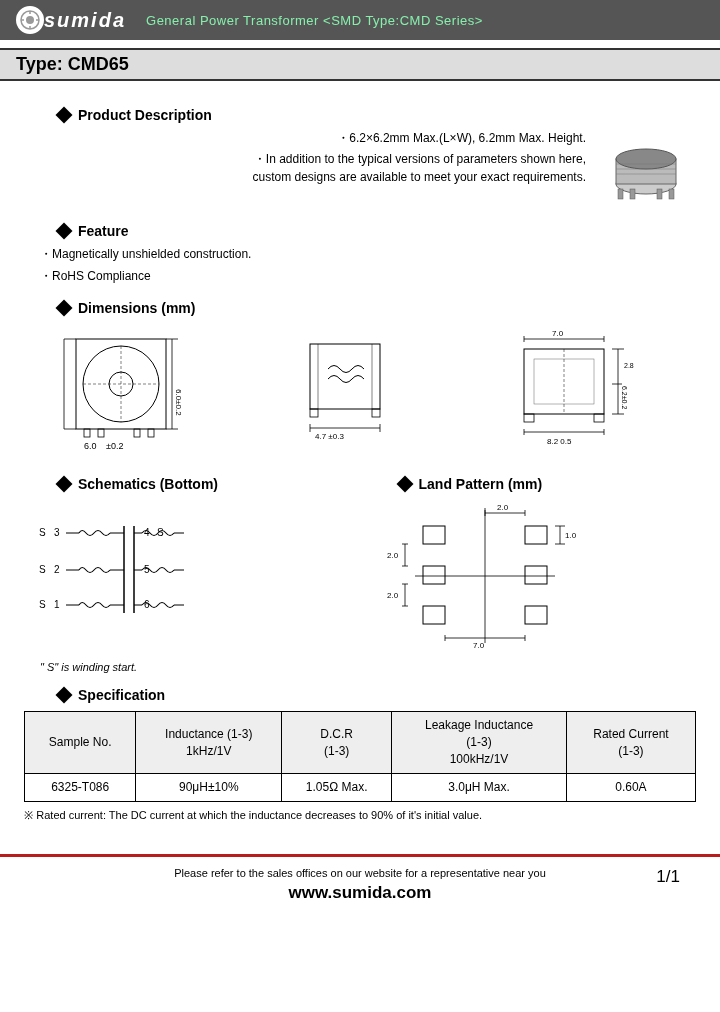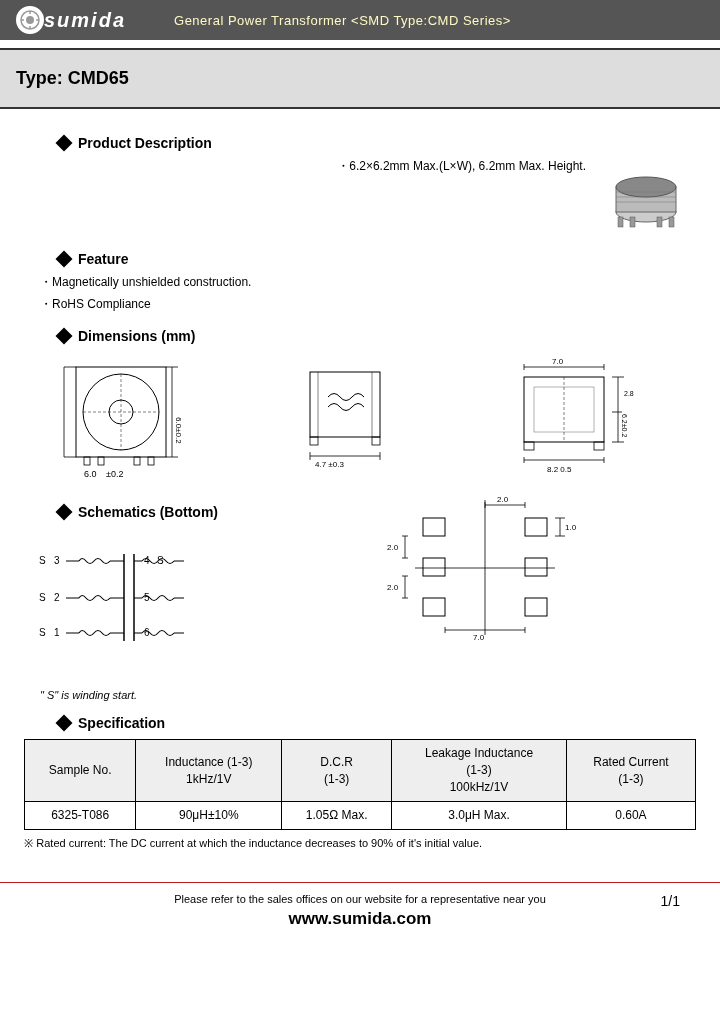--- a/index.html
+++ b/index.html
@@ -38,33 +38,32 @@
       border: 2px solid #fff;
     }
     .logo-text {
       color: #fff;
       font-size: 20px;
       font-style: italic;
       font-weight: bold;
       letter-spacing: 2px;
     }
     .header-title {
-      color: #fef9c3;
+      color: #86efac;
       font-size: 13px;
       font-weight: normal;
       letter-spacing: 0.5px;
-      margin-left: 28px;
     }
 
     
     .type-banner {
       background: #ddd;
       border-top: 2px solid #333;
       border-bottom: 2px solid #333;
-      padding: 18px 16px;
+      padding: 4px 16px;
       margin: 8px 0;
     }
     .type-banner h2 {
       font-size: 18px;
       font-weight: bold;
       color: #000;
     }
 
     
     .content {
@@ -178,37 +177,37 @@
       background: #eee;
       font-weight: normal;
     }
     .note-text {
       font-size: 11px;
       margin-top: 5px;
     }
 
     
     .footer {
-      border-top: 1px solid #b91c1c;
+      border-top: 3px solid #b91c1c;
       margin-top: 20px;
       padding: 10px 16px 6px 16px;
       text-align: center;
     }
     .footer-website {
       font-size: 17px;
       font-weight: bold;
     }
     .footer-note {
       font-size: 11px;
       margin-bottom: 4px;
     }
     .page-num {
       position: absolute;
       right: 24px;
-      font-size: 14px;
+      font-size: 17px;
     }
     .footer-inner {
       position: relative;
       display: flex;
       flex-direction: column;
       align-items: center;
     }
 
     
     svg {
@@ -242,20 +241,21 @@
 <div class="content">
 
   <div class="section-title">
     <div class="diamond"></div>
     <span>Product Description</span>
   </div>
   <div class="product-desc-row">
     <div class="product-desc-text">
       <ul>
         <li>6.2×6.2mm Max.(L×W), 6.2mm Max. Height.</li>
+        <li>In addition to the typical versions of parameters shown here,<br>custom designs are available to meet your exact requirements.</li>
       </ul>
     </div>
 
     <div class="component-img">
       <svg width="100" height="80" viewBox="0 0 100 80">
 
         <ellipse cx="50" cy="55" rx="30" ry="10" fill="#ccc" stroke="#666" stroke-width="1"></ellipse>
 
         <rect x="20" y="30" width="60" height="25" fill="#bbb" stroke="#666" stroke-width="1"></rect>
 
@@ -412,20 +412,24 @@
         <path d="M 150 35 L 160 35" fill="none" stroke="#000" stroke-width="1"></path>
         <path d="M 118 72 Q 122 67, 126 72 Q 130 77, 134 72 Q 138 67, 142 72 Q 146 77, 150 72" fill="none" stroke="#000" stroke-width="1.2"></path>
         <path d="M 150 72 L 160 72" fill="none" stroke="#000" stroke-width="1"></path>
         <path d="M 118 107 Q 122 102, 126 107 Q 130 112, 134 107 Q 138 102, 142 107 Q 146 112, 150 107" fill="none" stroke="#000" stroke-width="1.2"></path>
         <path d="M 150 107 L 160 107" fill="none" stroke="#000" stroke-width="1"></path>
       </svg>
       <div class="winding-note">" S" is winding start.</div>
     </div>
 
     <div class="two-col-right">
+      <div class="section-title">
+        <div class="diamond"></div>
+        <span>Land Pattern (mm)</span>
+      </div>
 
       <svg width="240" height="155" viewBox="0 0 240 155">
 
         <line x1="120" y1="10" x2="120" y2="145" stroke="#000" stroke-width="0.8"></line>
         <line x1="50" y1="78" x2="190" y2="78" stroke="#000" stroke-width="0.8"></line>
 
         <rect x="58" y="28" width="22" height="18" fill="none" stroke="#000" stroke-width="1"></rect>
         <rect x="58" y="68" width="22" height="18" fill="none" stroke="#000" stroke-width="1"></rect>
         <rect x="58" y="108" width="22" height="18" fill="none" stroke="#000" stroke-width="1"></rect>
 

